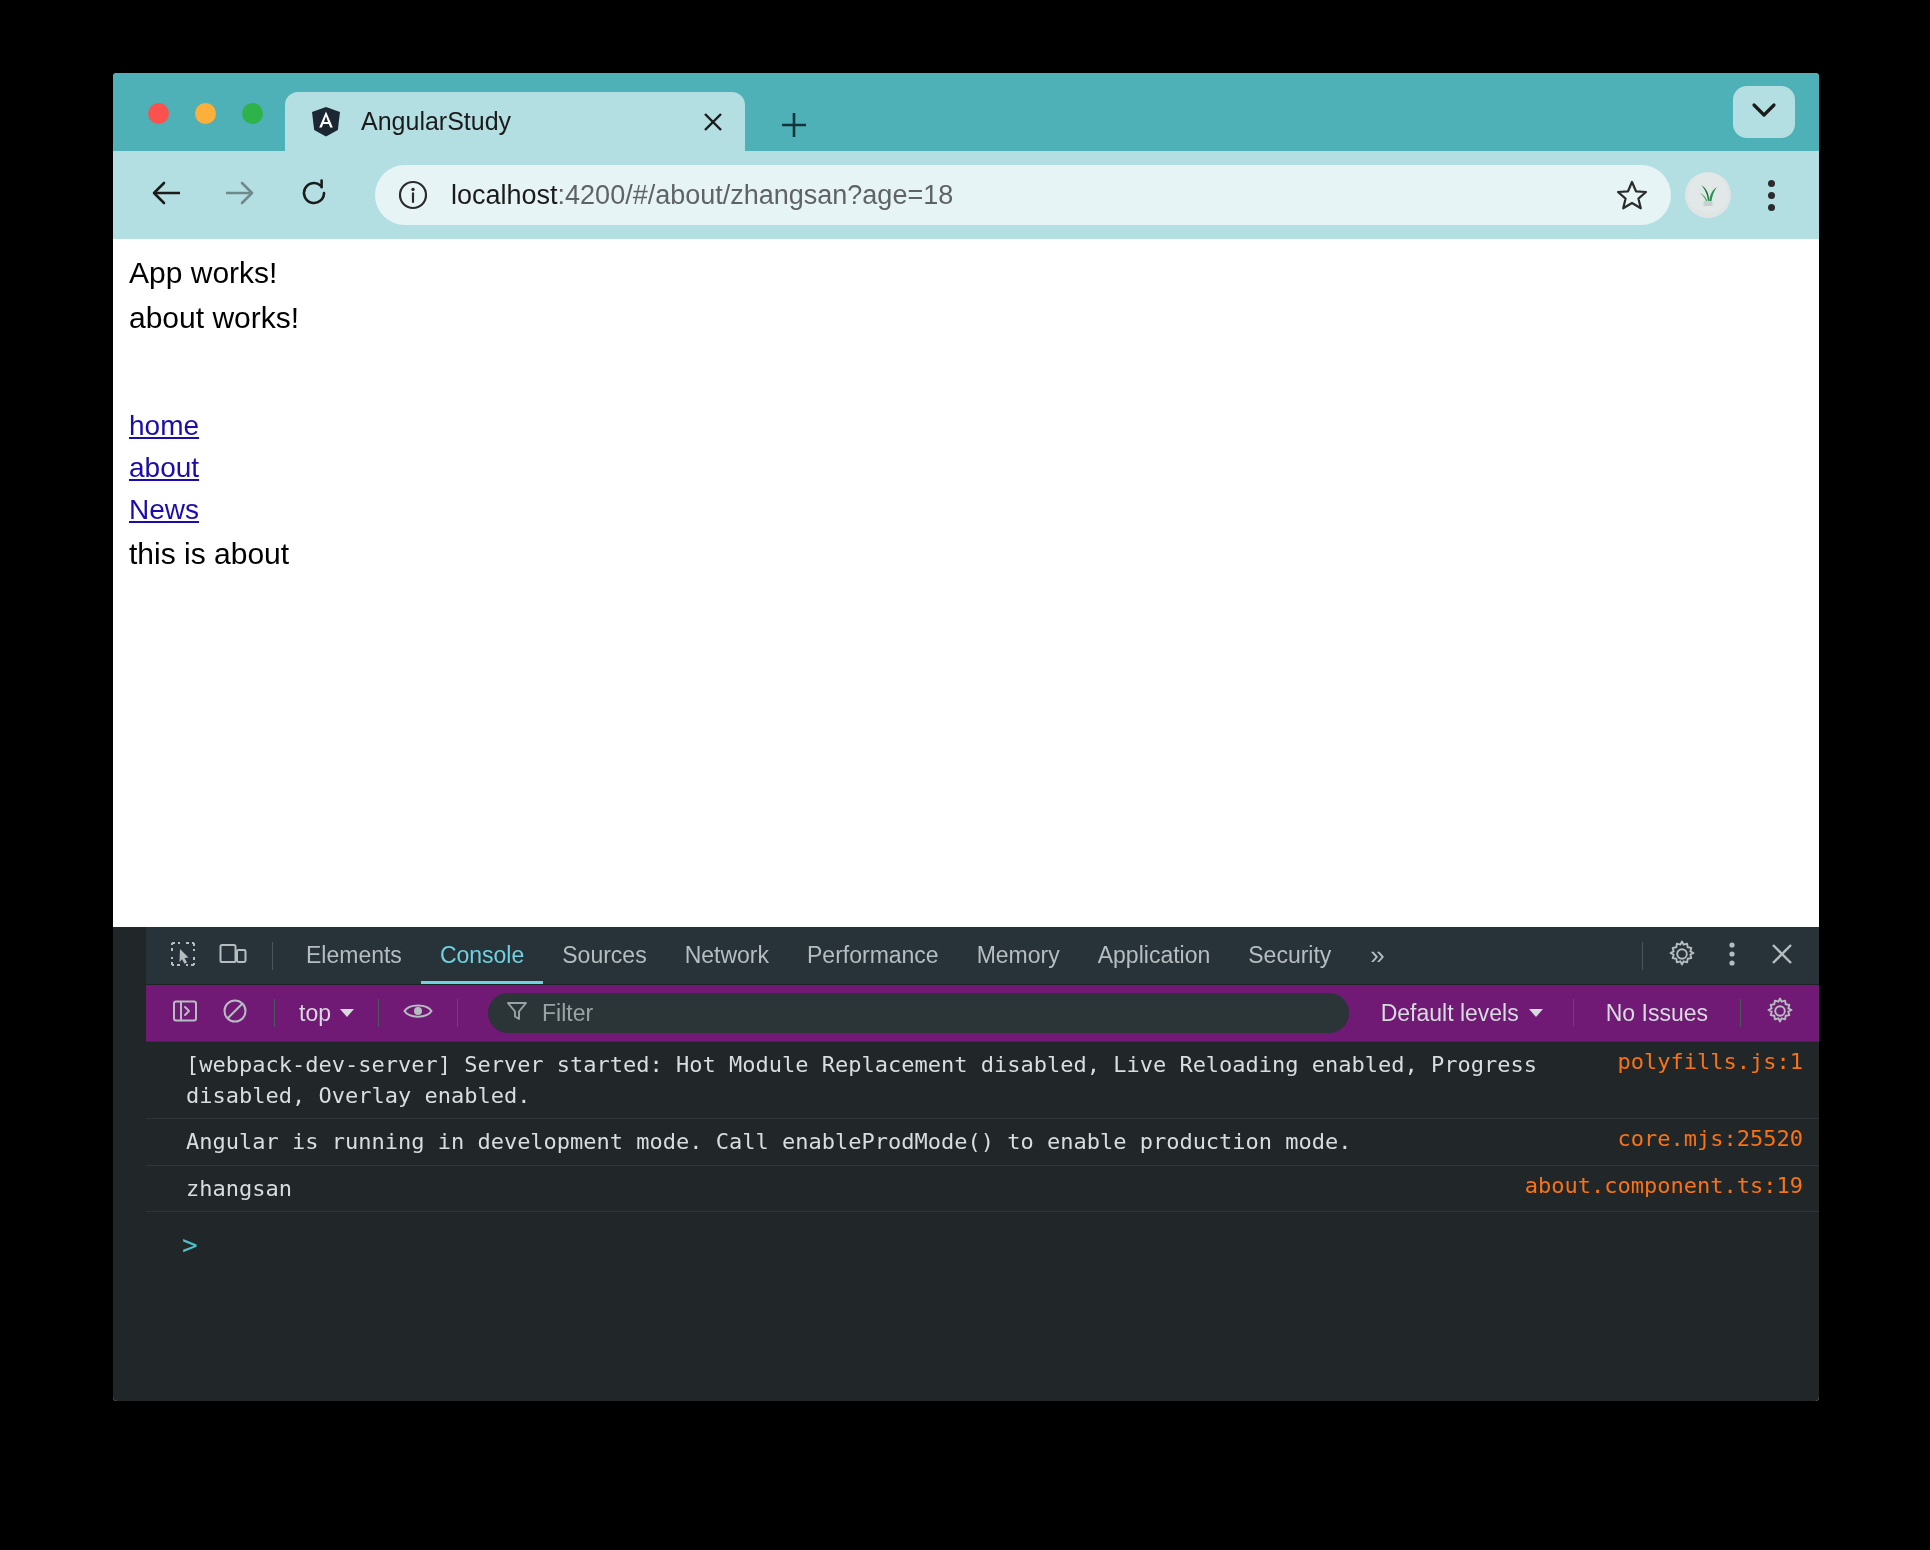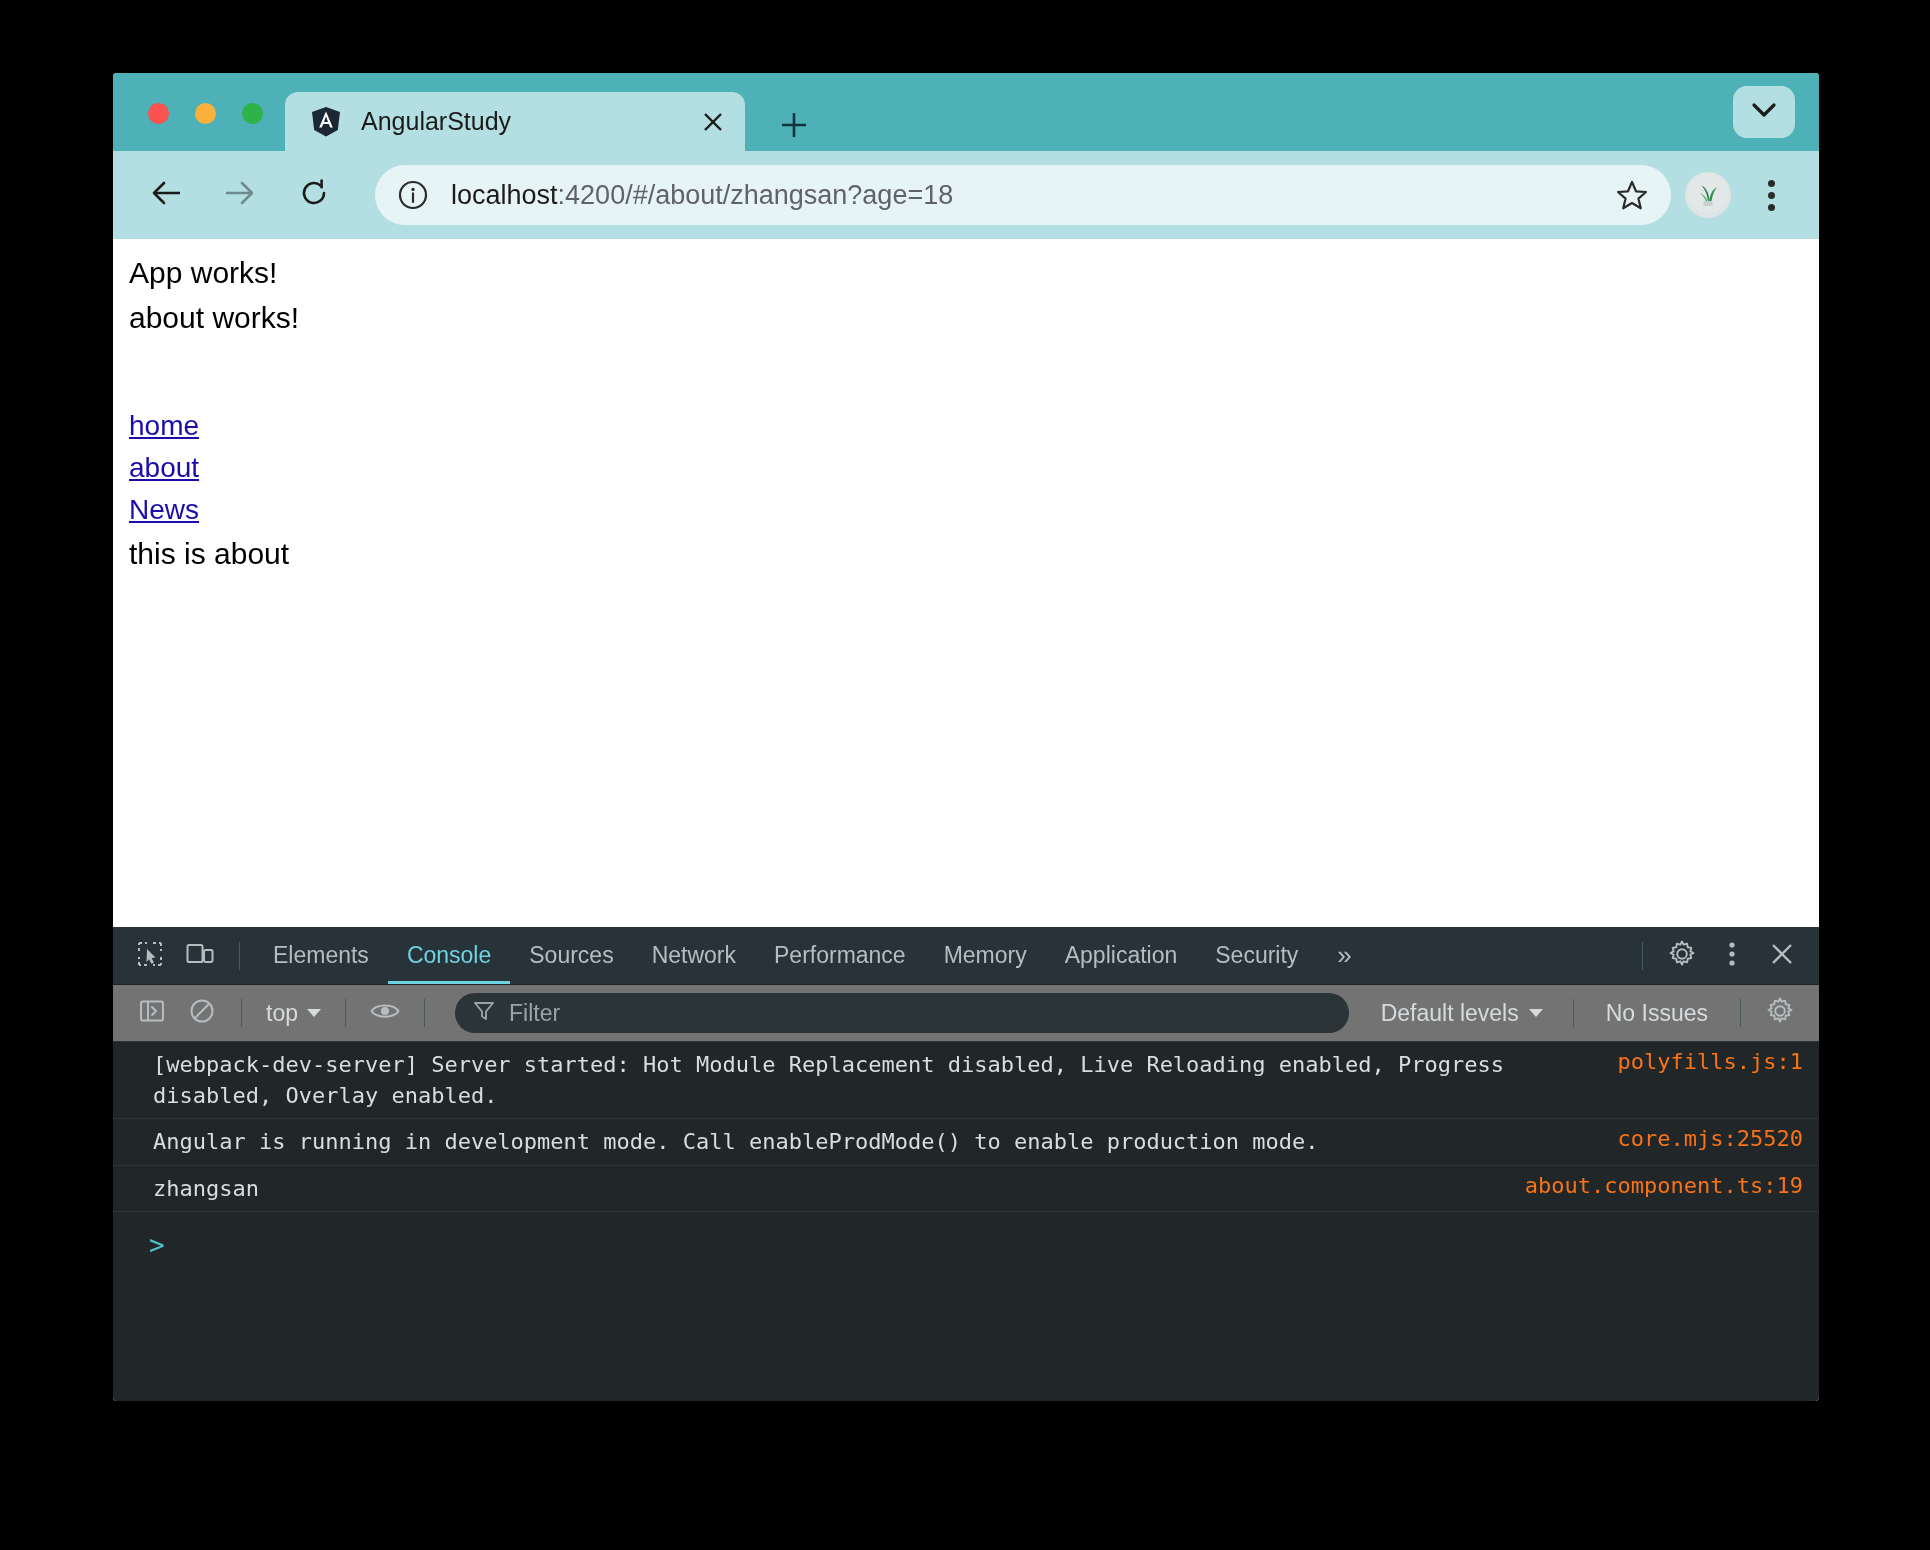--- a/index.html
+++ b/index.html
@@ -224,20 +224,21 @@
     line-height: 1.32;
     margin-bottom: 5px;
   }
 
   
   .devtools {
     position: relative;
     height: 474px;
     background: #212628;
     font-family: "Liberation Sans", sans-serif;
+    padding-left: 33px;
   }
   .dt-tabbar {
     height: 58px;
     background: #283339;
     display: flex;
     align-items: center;
     padding: 0 12px 0 12px;
     box-sizing: border-box;
     border-bottom: 1px solid #1b2326;
   }
@@ -273,21 +274,21 @@
   .dt-more {
     font-size: 26px;
     color: #b6bdc0;
     padding: 0 20px;
     flex: 0 0 auto;
   }
   .dt-right { margin-left: auto; display: flex; align-items: center; }
 
   .dt-console-toolbar {
     height: 57px;
-    background: #737373;
+    background: #701a75;
     display: flex;
     align-items: center;
     padding: 0 14px;
     box-sizing: border-box;
     border-bottom: 1px solid #2f3639;
   }
   .dt-ctx {
     font-size: 23px;
     color: #d6dbdd;
     display: flex;

